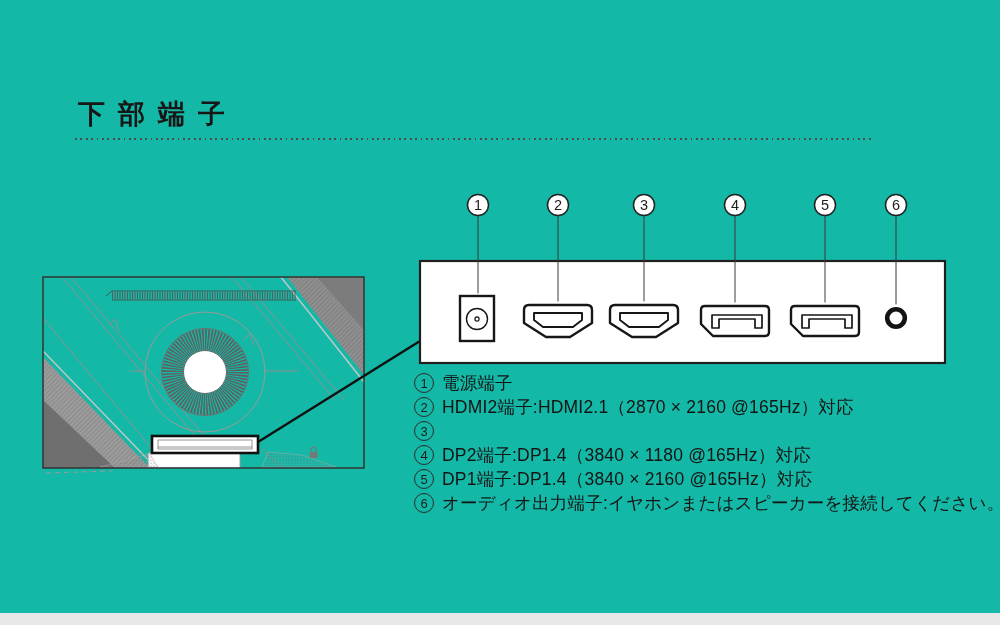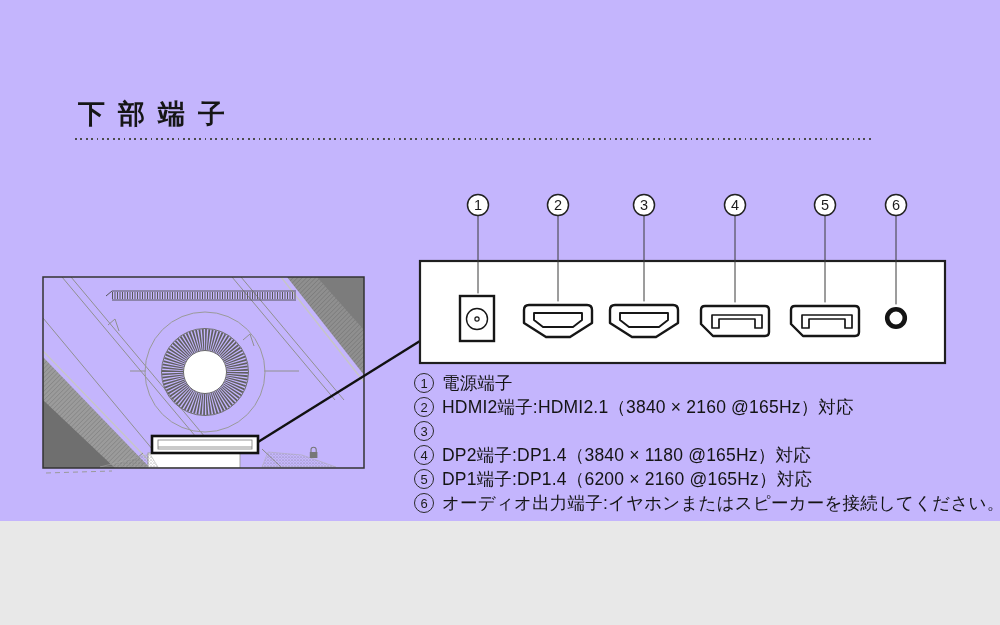--- a/index.html
+++ b/index.html
@@ -1,17 +1,17 @@
 <!DOCTYPE html>
 <html><head>
 <meta charset="utf-8">
 <style>
   html,body{margin:0;padding:0;background:#e8e8e8;}
   .screen{
-    position:relative;width:1000px;height:521px;background:#c4b5fd;
+    position:relative;width:1000px;height:613px;background:#14b8a6;
     overflow:hidden;font-family:"Liberation Sans",sans-serif;color:#161616;
   }
   .page-title{
     position:absolute;left:78px;top:96px;font-size:27px;font-weight:bold;
     letter-spacing:13px;color:#161616;white-space:nowrap;
   }
   .dotted-rule{
     position:absolute;left:75px;top:138px;width:798px;height:2.4px;
     background-image:repeating-linear-gradient(90deg,#4c4c4c 0 1.8px,transparent 1.8px 5.4px);
   }
@@ -175,32 +175,32 @@
     </g>
   </svg>
 
   <div class="legend">
     <div class="legend-row">
       <span class="circ-num">1</span>
       <span class="legend-text">電源端子</span>
     </div>
     <div class="legend-row">
       <span class="circ-num">2</span>
-      <span class="legend-text">HDMI2端子:HDMI2.1（3840 × 2160 @165Hz）対応</span>
+      <span class="legend-text">HDMI2端子:HDMI2.1（2870 × 2160 @165Hz）対応</span>
     </div>
     <div class="legend-row">
       <span class="circ-num">3</span>
     </div>
     <div class="legend-row">
       <span class="circ-num">4</span>
       <span class="legend-text">DP2端子:DP1.4（3840 × 1180 @165Hz）対応</span>
     </div>
     <div class="legend-row">
       <span class="circ-num">5</span>
-      <span class="legend-text">DP1端子:DP1.4（6200 × 2160 @165Hz）対応</span>
+      <span class="legend-text">DP1端子:DP1.4（3840 × 2160 @165Hz）対応</span>
     </div>
     <div class="legend-row">
       <span class="circ-num">6</span>
       <span class="legend-text">オーディオ出力端子:イヤホンまたはスピーカーを接続してください。</span>
     </div>
   </div>
 
 </div>
 
 </body></html>

